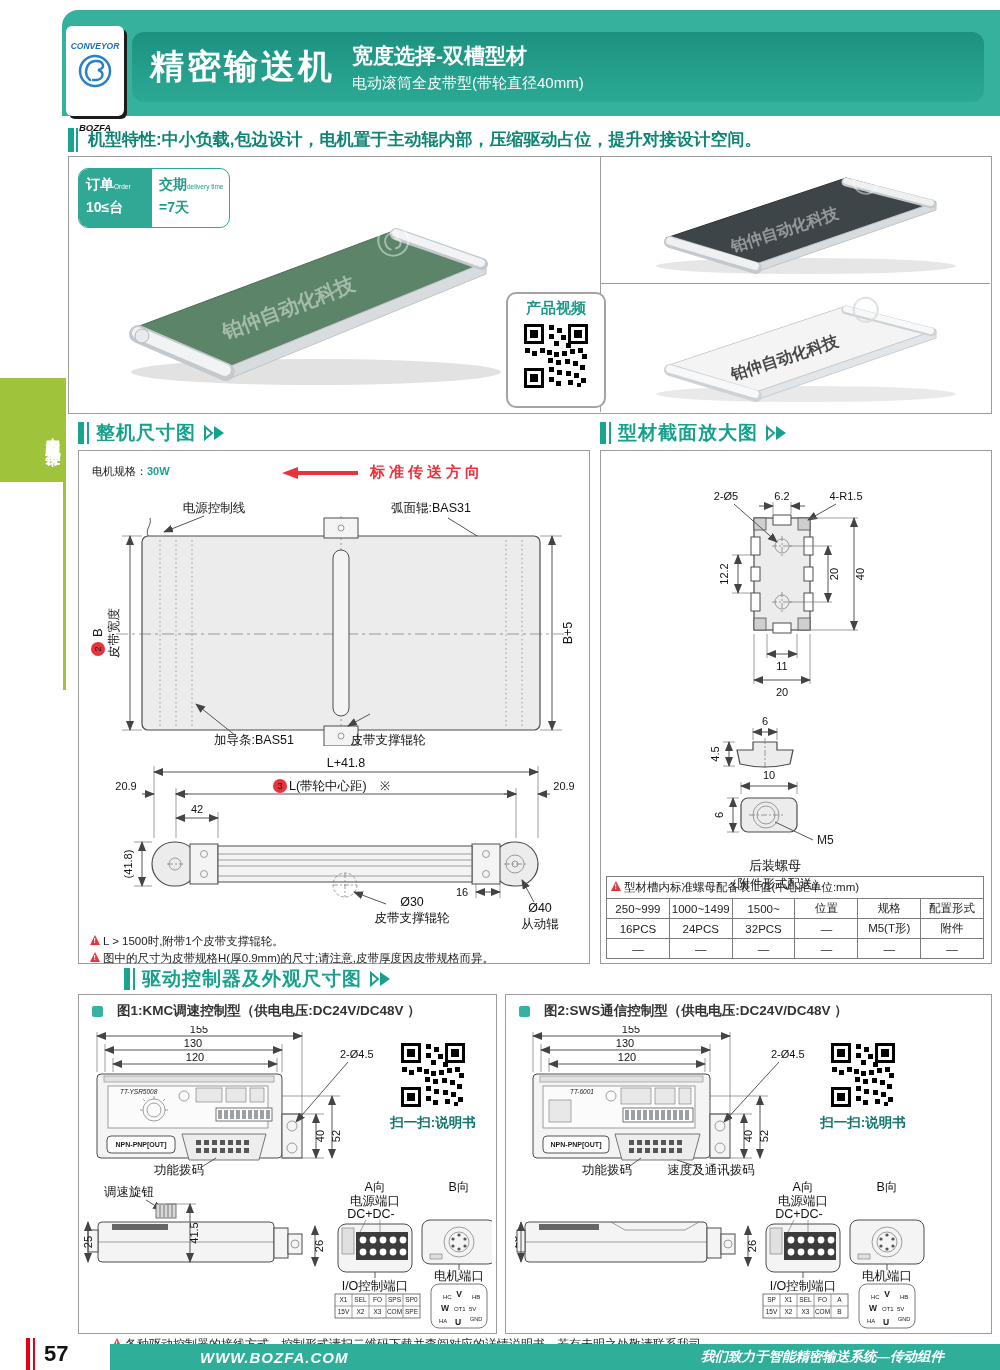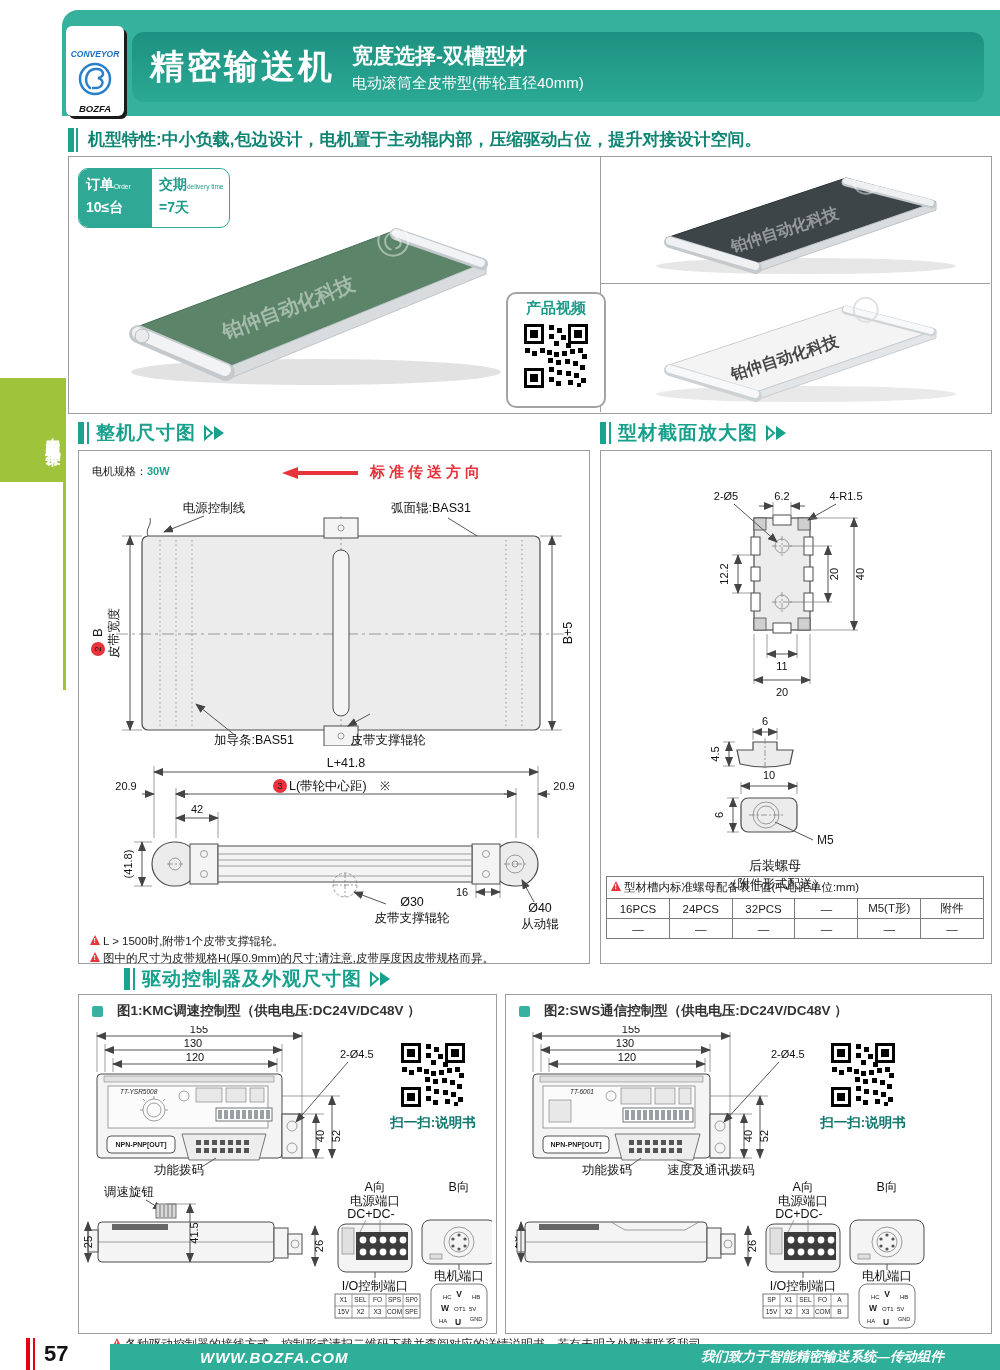--- a/index.html
+++ b/index.html
@@ -10,22 +10,22 @@
   .dim{font-size:11px;fill:#111;}
   .lbl{font-size:12.5px;fill:#111;}
   .dln{stroke:#555;stroke-width:1;fill:none;}
   .thin{stroke:#777;stroke-width:.7;fill:none;}
   .edge{stroke:#4d4d4d;stroke-width:1.2;fill:#ececec;}
   .edge2{stroke:#4d4d4d;stroke-width:1;fill:#f4f4f4;}
   
   .band{background:#36b19d;border-top-left-radius:16px;}
   .band-inner{background:linear-gradient(180deg,#1d9181,#2ba995);border-radius:12px;}
   .logo-box{background:#fff;border-radius:6px;box-shadow:3px 3px 0 #1b1b1b;text-align:center;}
-  .logo-top{color:#1a6fc4;font-weight:bold;font-style:italic;font-size:8.5px;margin-top:23px;text-align:center;}
-  .logo-bottom{color:#111;font-weight:bold;font-style:italic;font-size:9.5px;}
+  .logo-top{color:#1a6fc4;font-weight:bold;font-style:italic;font-size:8.5px;margin-top:15px;text-align:center;}
+  .logo-bottom{color:#111;font-weight:bold;font-style:italic;font-size:9.5px;margin-top:27px;}
   .h-title{color:#fff;font-size:34px;font-weight:bold;letter-spacing:3px;}
   .h-sub1{color:#fff;font-size:21px;font-weight:bold;}
   .h-sub2{color:#fff;font-size:15px;}
   
   .sec-title{display:flex;align-items:center;gap:7px;height:26px;}
   .bar1{width:6px;height:22px;background:#1aa38e;}
   .bar2{width:2px;height:22px;background:#1aa38e;margin-left:-4px;}
   .sec-title-text{color:#17a08b;font-size:19px;font-weight:bold;letter-spacing:1px;}
   .feature-text{color:#0e8573;font-size:17px;font-weight:bold;}
   .box{border:1px solid #9d9d9d;background:#fff;}
@@ -474,20 +474,28 @@
     <text class="lbl" x="130" y="158" text-anchor="middle" style="font-size:13px">后装螺母</text>
     <text class="lbl" x="130" y="176" text-anchor="middle">（附件形式配送）</text>
   </svg>
 
   <table class="abs nut-table" style="left:606px;top:876px;">
     <tbody>
         <tr>
           <td class="note-cell" colspan="6"><span class="warn"></span><span>型材槽内标准螺母配备表:L值(中心距单位:mm)</span></td>
         </tr>
     <tr>
+      <td>250~999</td>
+      <td>1000~1499</td>
+      <td>1500~</td>
+      <td>位置</td>
+      <td>规格</td>
+      <td>配置形式</td>
+    </tr>
+    <tr>
       <td>16PCS</td>
       <td>24PCS</td>
       <td>32PCS</td>
       <td>—</td>
       <td>M5(T形)</td>
       <td>附件</td>
     </tr>
     <tr>
       <td>—</td>
       <td>—</td>

